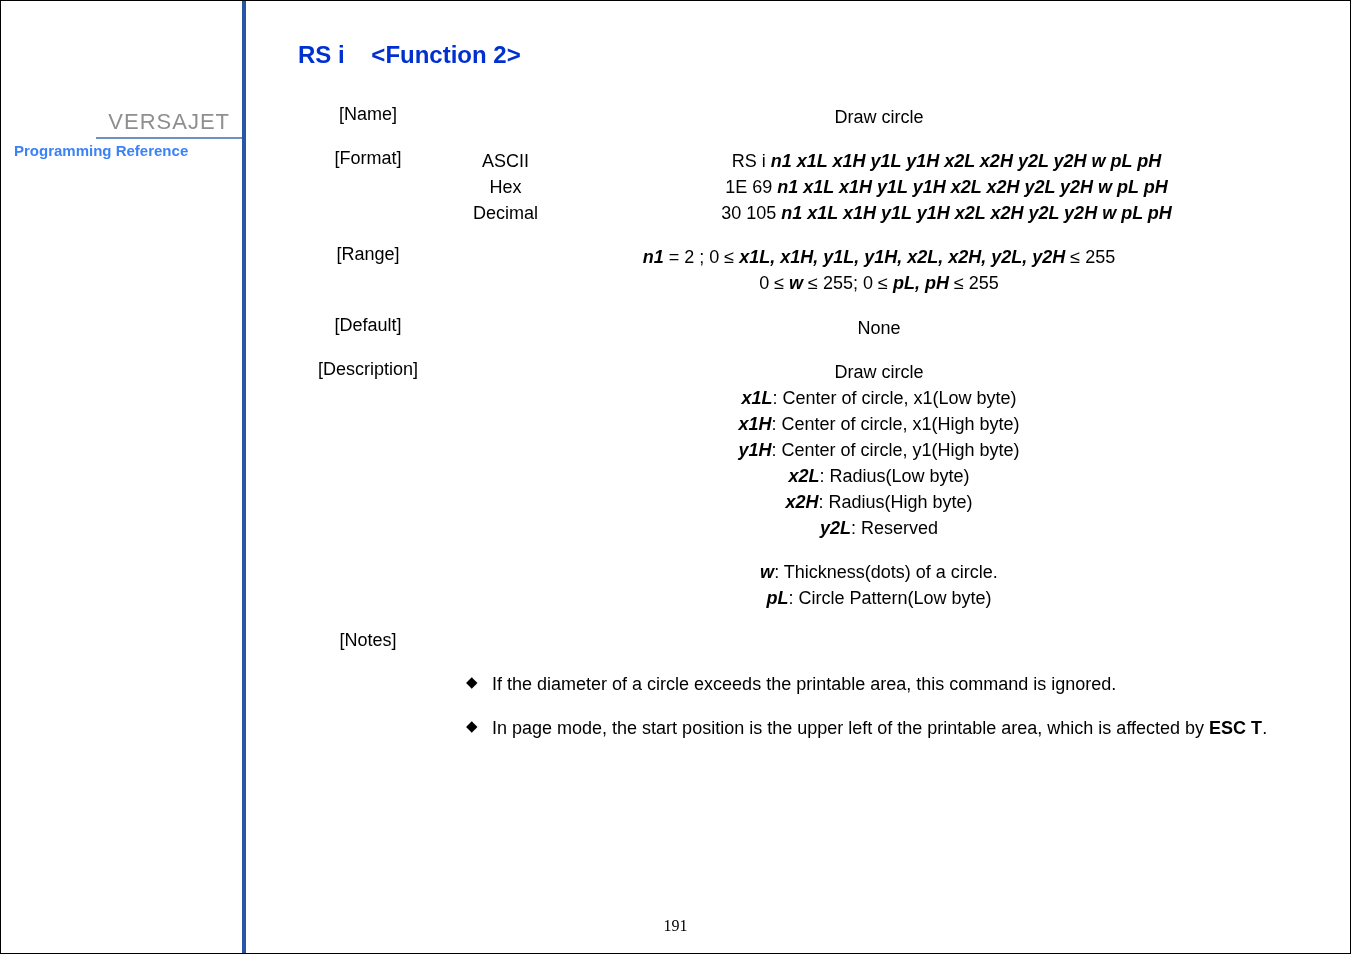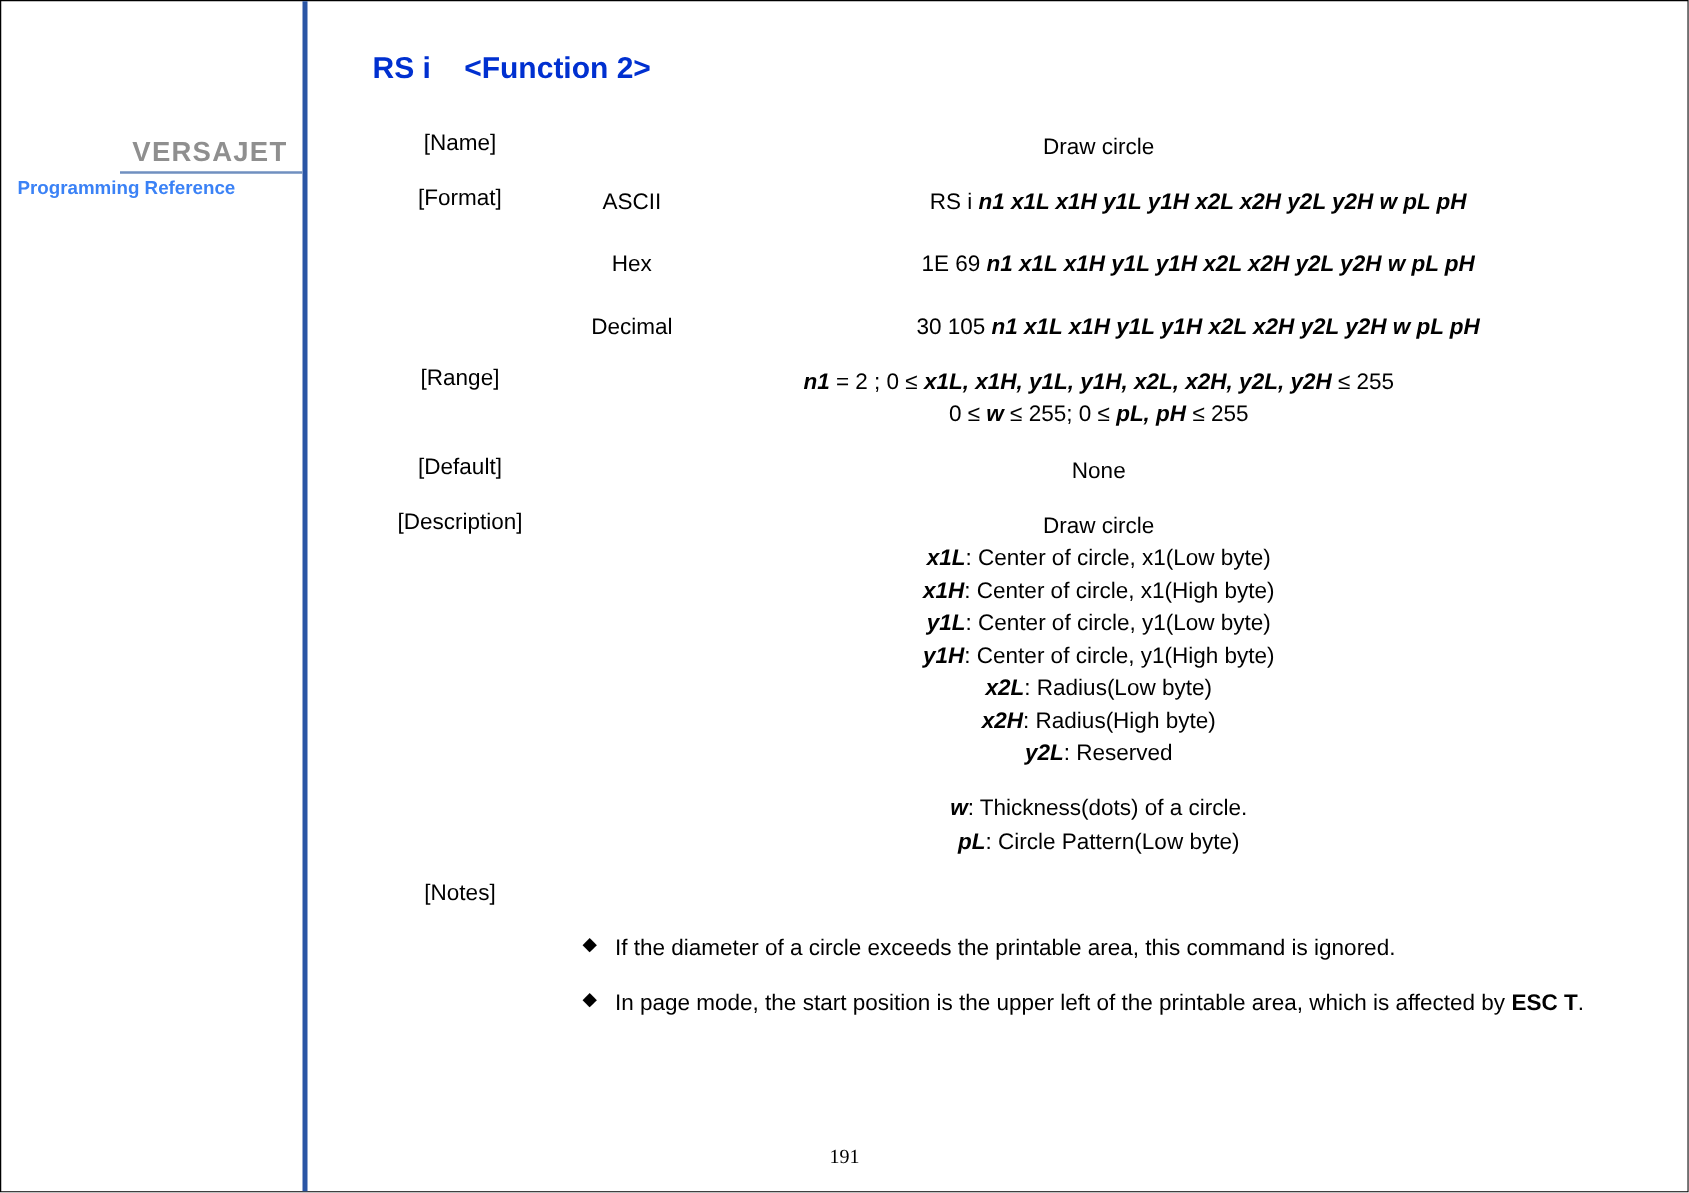--- a/index.html
+++ b/index.html
@@ -24,21 +24,21 @@
     flex: 0 0 245px;
     border-right: 4px solid #2a55a5;
     box-sizing: border-box;
     padding-top: 108px;
   }
   .sidebar .brand {
     text-align: right;
     padding-right: 12px;
     color: #8f8f8f;
     font-size: 22px;
-    font-weight: bold;
+    font-weight: normal;
     letter-spacing: 1px;
     border-bottom: 2px solid #7090c0;
     padding-bottom: 2px;
     margin-left: 95px;
   }
   .sidebar .subtitle {
     text-align: left;
     padding-right: 12px;
     color: #3b82f6;
     font-size: 15px;
@@ -67,21 +67,20 @@
     color: #000;
   }
   .body-col {
     flex: 1;
     line-height: 1.45;
   }
   .fmt-table {
     display: grid;
     grid-template-columns: 135px auto;
     row-gap: 0px;
-    gap: 24px;
   }
   .bold-it { font-weight: bold; font-style: italic; }
   .notes-list {
     padding-left: 28px;
   }
   .note-item {
     display: flex;
     margin-top: 14px;
     line-height: 1.7;
   }
@@ -157,21 +156,20 @@
       <div class="label-col">[Default]</div>
       <div class="body-col">None</div>
     </div>
 
     <div class="row">
       <div class="label-col">[Description]</div>
       <div class="body-col">
         <div>Draw circle</div>
         <div><span class="bold-it">x1L</span><span>: Center of circle, x1(Low byte)</span></div>
         <div><span class="bold-it">x1H</span><span>: Center of circle, x1(High byte)</span></div>
-        <div><span class="bold-it">y1L</span><span>: Center of circle, y1(Low byte)</span></div>
         <div><span class="bold-it">y1H</span><span>: Center of circle, y1(High byte)</span></div>
         <div><span class="bold-it">x2L</span><span>: Radius(Low byte)</span></div>
         <div><span class="bold-it">x2H</span><span>: Radius(High byte)</span></div>
         <div><span class="bold-it">y2L</span><span>: Reserved</span></div>
         <div style="height:18px;"></div>
         <div><span class="bold-it">w</span><span>: Thickness(dots) of a circle.</span></div>
         <div><span class="bold-it">pL</span><span>: Circle Pattern(Low byte)</span></div>
       </div>
     </div>
 

